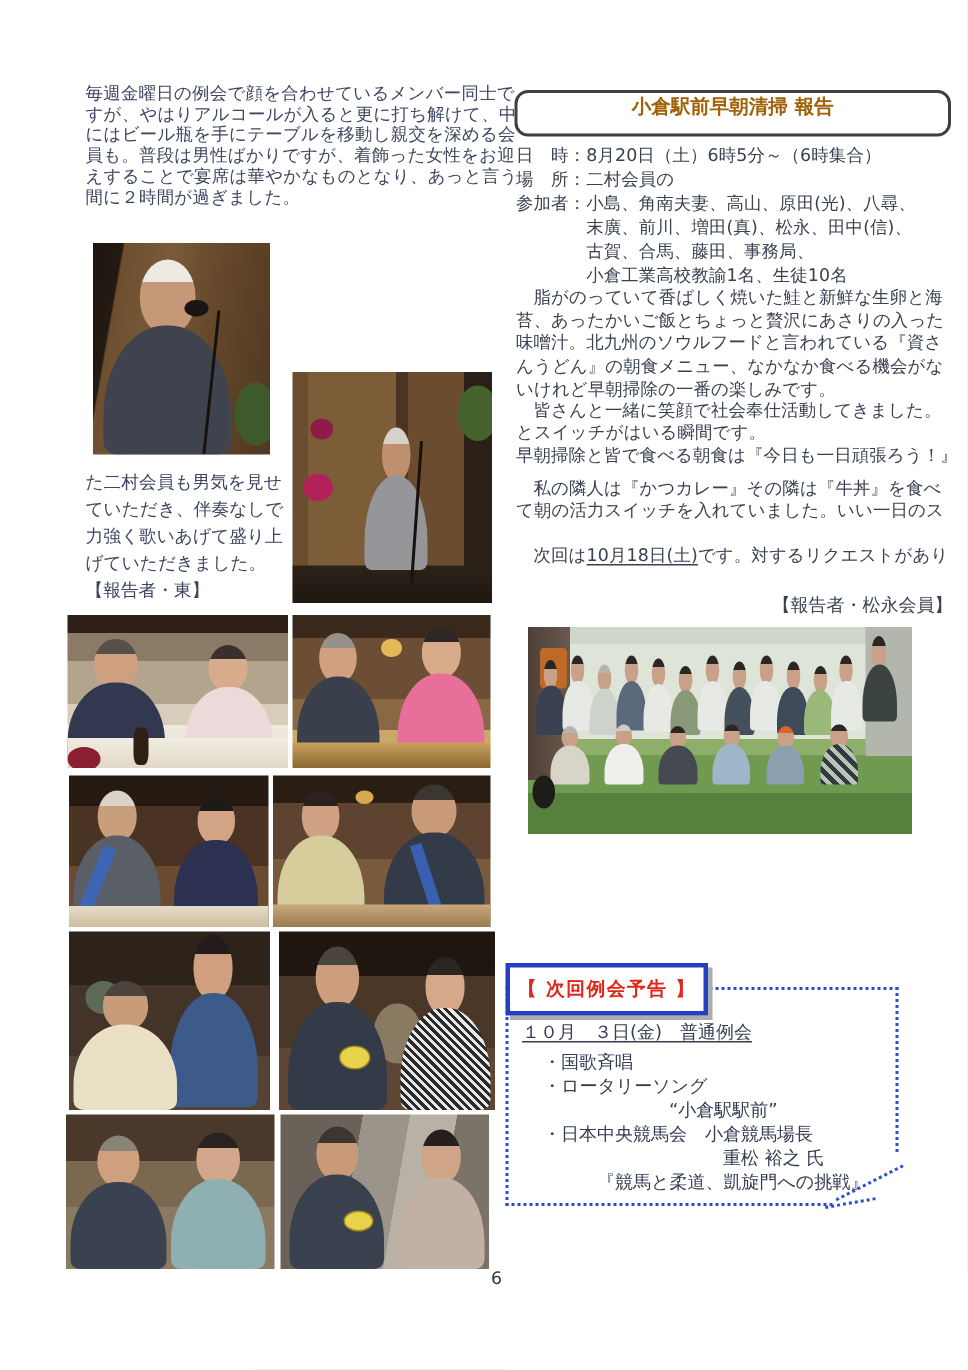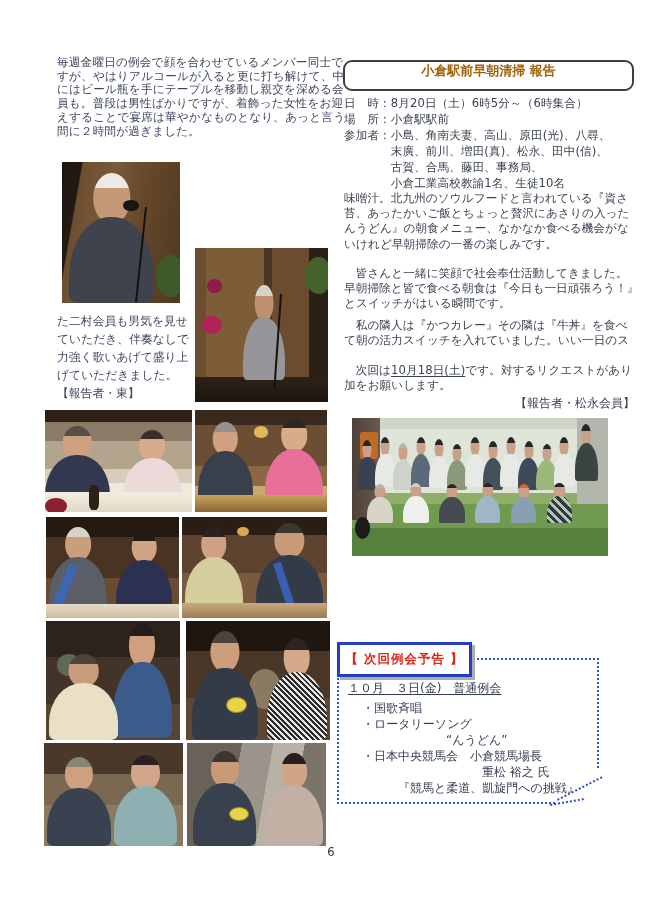--- a/index.html
+++ b/index.html
@@ -142,48 +142,48 @@
     <span class="blob" style="left:30%;top:62%;width:13%;height:12%;background:#e8d44a;border:1px solid #9a8820"></span>
     <span class="person" style="left:56%;top:10%;width:42%;height:90%;--hair:#261f1d;--skin:#d0a486;--suit:#c3b0a4"></span>
   </div>
 
   <div class="reptitle">
     <span>小倉駅前早朝清掃 報告</span>
   </div>
 
   <div class="tb rcol lh16" style="left:344px;top:95px;width:294px">
       <div class="ln">日　時：8月20日（土）6時5分～（6時集合）</div>
-      <div class="ln">場　所：小倉駅駅前</div>
+      <div class="ln">場　所：二村会員の</div>
       <div class="ln">参加者：小島、角南夫妻、高山、原田(光)、八尋、</div>
       <div class="ln">　　　　末廣、前川、増田(真)、松永、田中(信)、</div>
       <div class="ln">　　　　古賀、合馬、藤田、事務局、</div>
       <div class="ln">　　　　小倉工業高校教諭1名、生徒10名</div>
     </div>
 
   <div class="tb rcol lh15" style="left:344px;top:191px;width:294px">
+      <div class="ln">　脂がのっていて香ばしく焼いた鮭と新鮮な生卵と海</div>
+      <div class="ln">苔、あったかいご飯とちょっと贅沢にあさりの入った</div>
       <div class="ln">味噌汁。北九州のソウルフードと言われている『資さ</div>
-      <div class="ln">苔、あったかいご飯とちょっと贅沢にあさりの入った</div>
       <div class="ln">んうどん』の朝食メニュー、なかなか食べる機会がな</div>
       <div class="ln">いけれど早朝掃除の一番の楽しみです。</div>
     </div>
 
   <div class="tb rcol lh15" style="left:344px;top:266px;width:294px">
       <div class="ln">　皆さんと一緒に笑顔で社会奉仕活動してきました。</div>
+      <div class="ln">とスイッチがはいる瞬間です。</div>
       <div class="ln">早朝掃除と皆で食べる朝食は『今日も一日頑張ろう！』</div>
-      <div class="ln">とスイッチがはいる瞬間です。</div>
     </div>
 
   <div class="tb rcol lh15" style="left:344px;top:318px;width:294px">
       <div class="ln">　私の隣人は『かつカレー』その隣は『牛丼』を食べ</div>
       <div class="ln">て朝の活力スイッチを入れていました。いい一日のス</div>
     </div>
 
   <div class="tb rcol lh15" style="left:344px;top:363px;width:294px">
     <div class="ln"><span>　次回は</span><span class="u">10月18日(土)</span><span>です。対するリクエストがあり</span></div>
-    <div class="ln">加をお願いします。</div>
   </div>
 
   <div class="reporter-r">【報告者・松永会員】</div>
 
   <div class="photo" style="left:352px;top:418px;width:256px;height:138px;
        background:linear-gradient(180deg,#cdd6c8 0 8%,#dfe4d8 8% 54%,#8fae6a 54% 62%,#6f9a50 62% 80%,#55813c 80%)">
     <span class="band" style="left:0;top:0;width:11%;height:74%;background:linear-gradient(90deg,#4e4038,#6a5a4e)"></span>
     <span class="blob" style="left:3%;top:10%;width:7%;height:20%;background:#c06a28;border-radius:12%"></span>
     <span class="band" style="left:88%;top:0;width:12%;height:62%;background:#b2b6ac"></span>
     <span class="person" style="left:2%;top:16%;width:8%;height:36%;--suit:#3a4150"></span>
@@ -213,20 +213,20 @@
   <div class="tail" style="left:557px;top:799px;width:50px;transform:rotate(-27deg)"></div>
   <div class="tail" style="left:550px;top:804px;width:34px;transform:rotate(-10deg)"></div>
 
   <div class="pvhead">
     <span>【 次回例会予告 】</span>
   </div>
 
   <div class="pv u" style="left:348px;top:680px">１０月　３日(金)　普通例会</div>
   <div class="pv" style="left:362px;top:700px">・国歌斉唱</div>
   <div class="pv" style="left:362px;top:716px">・ロータリーソング</div>
-  <div class="pv" style="left:446px;top:732px">“んうどん”</div>
+  <div class="pv" style="left:446px;top:732px">“小倉駅駅前”</div>
   <div class="pv" style="left:362px;top:748px">・日本中央競馬会　小倉競馬場長</div>
   <div class="pv" style="left:482px;top:764px">重松 裕之 氏</div>
   <div class="pv" style="left:398px;top:780px">『競馬と柔道、凱旋門への挑戦』</div>
 
   <div class="pagenum">6</div>
 
 </div>
 
 </body></html>

